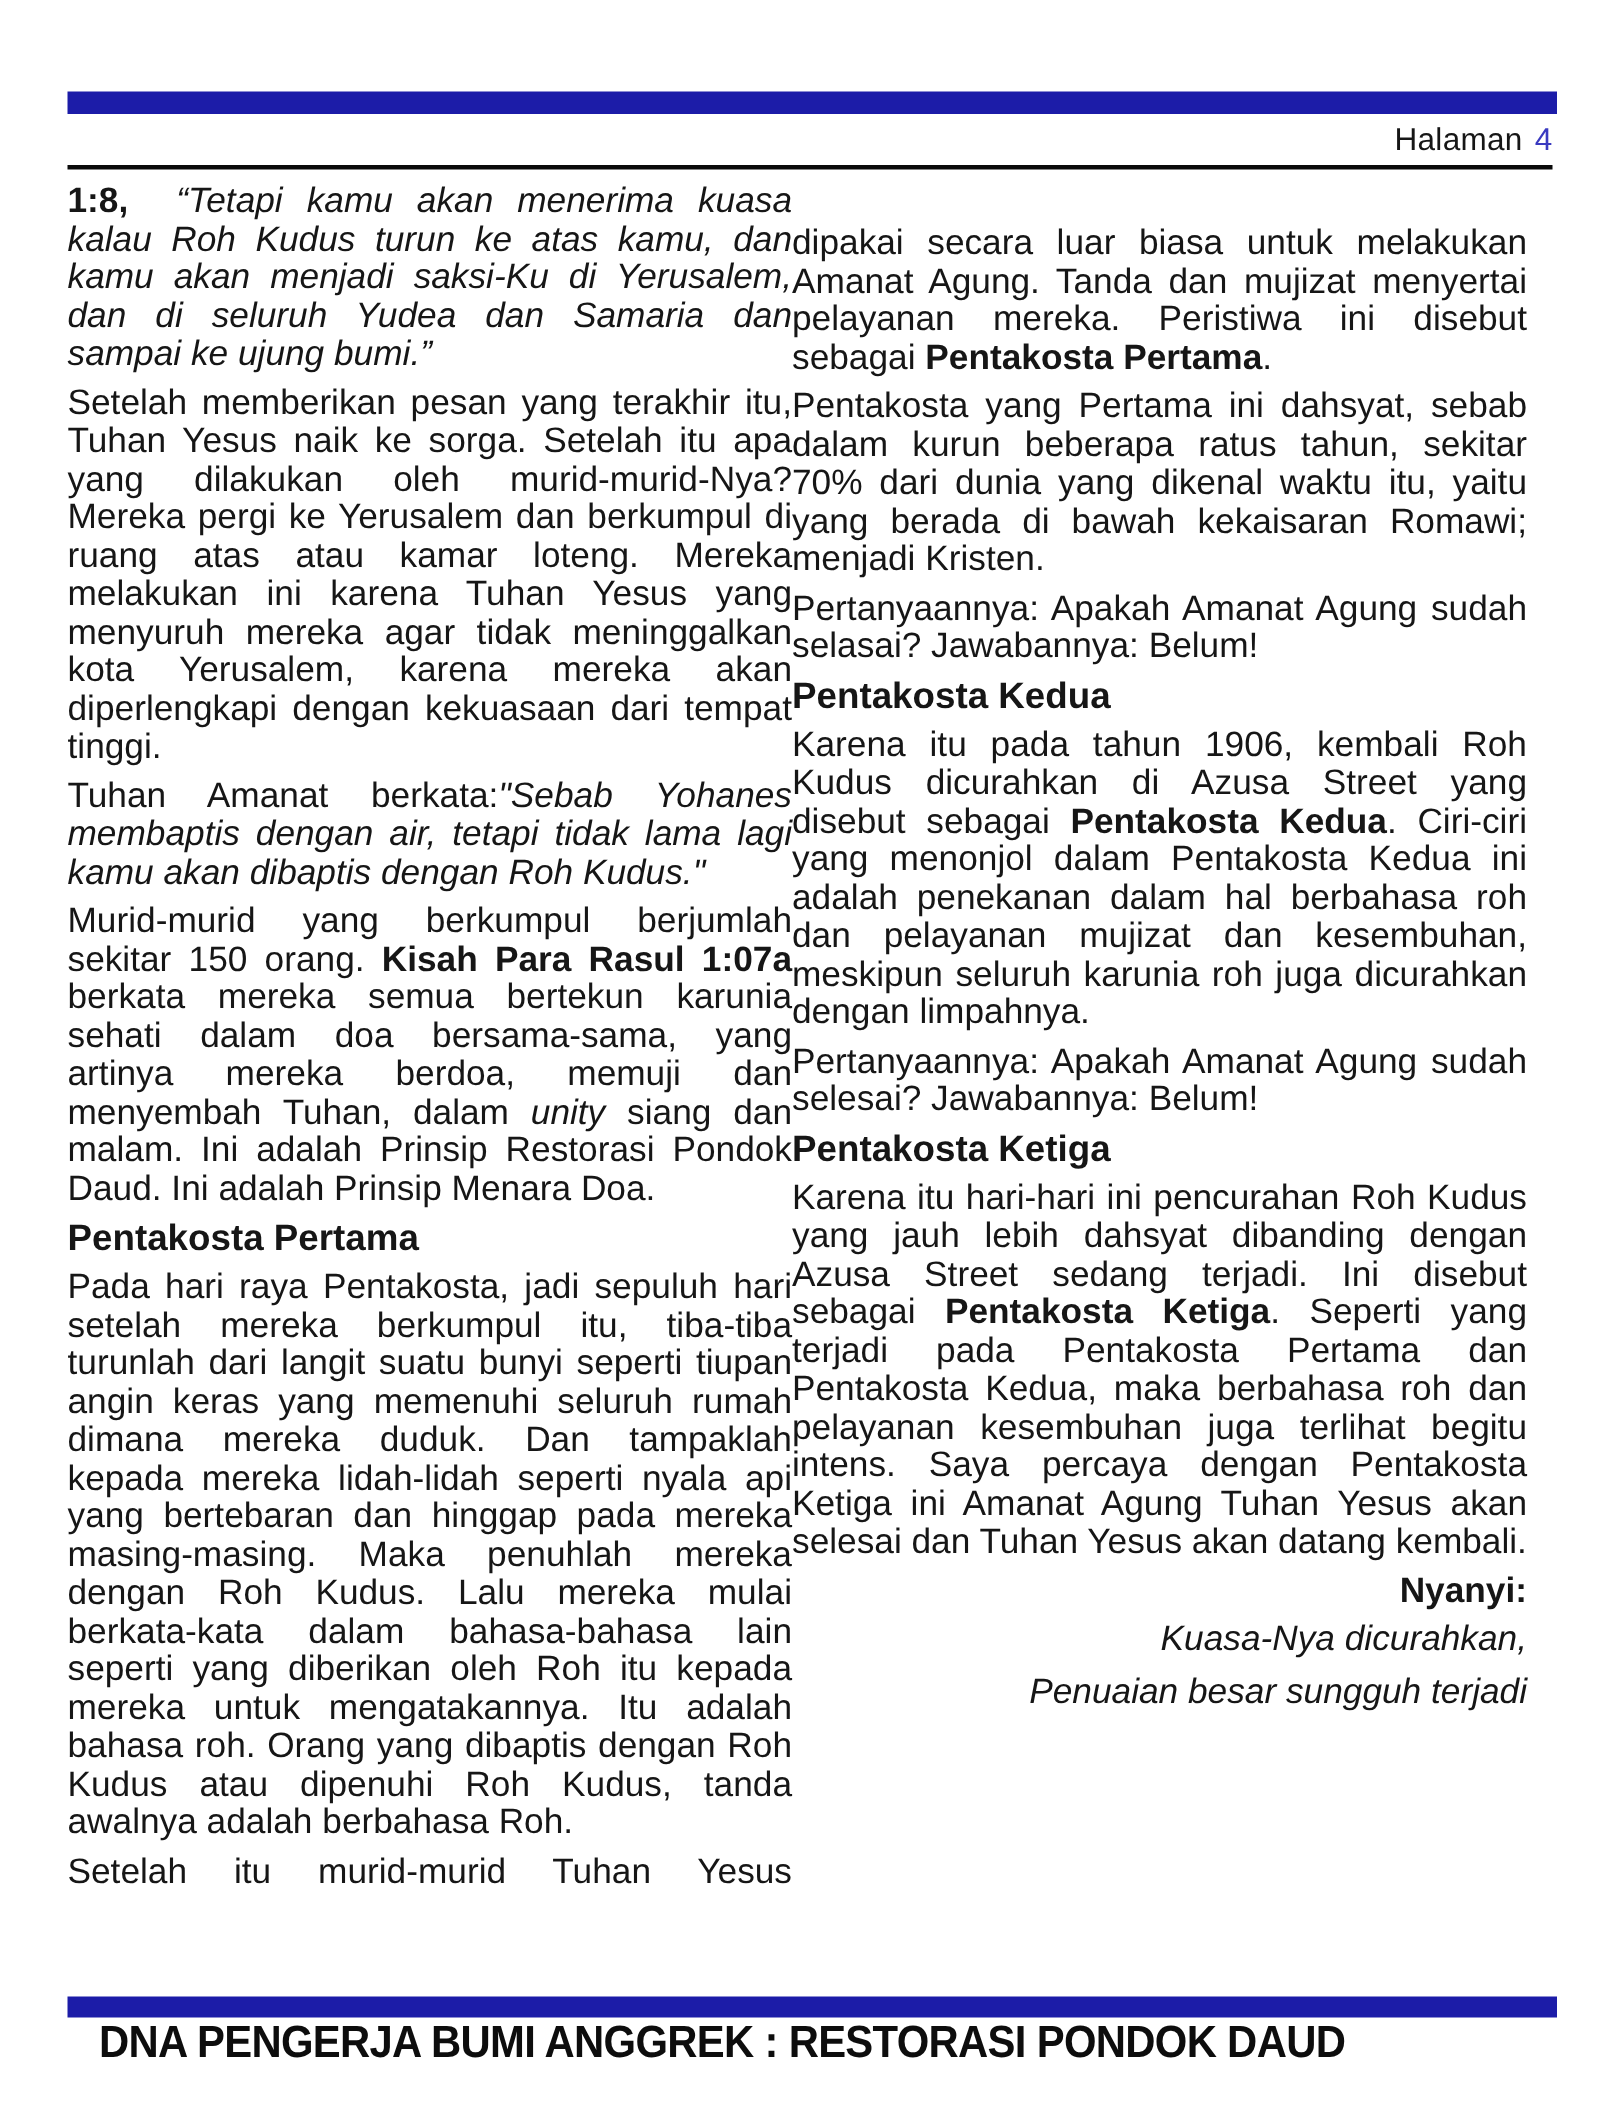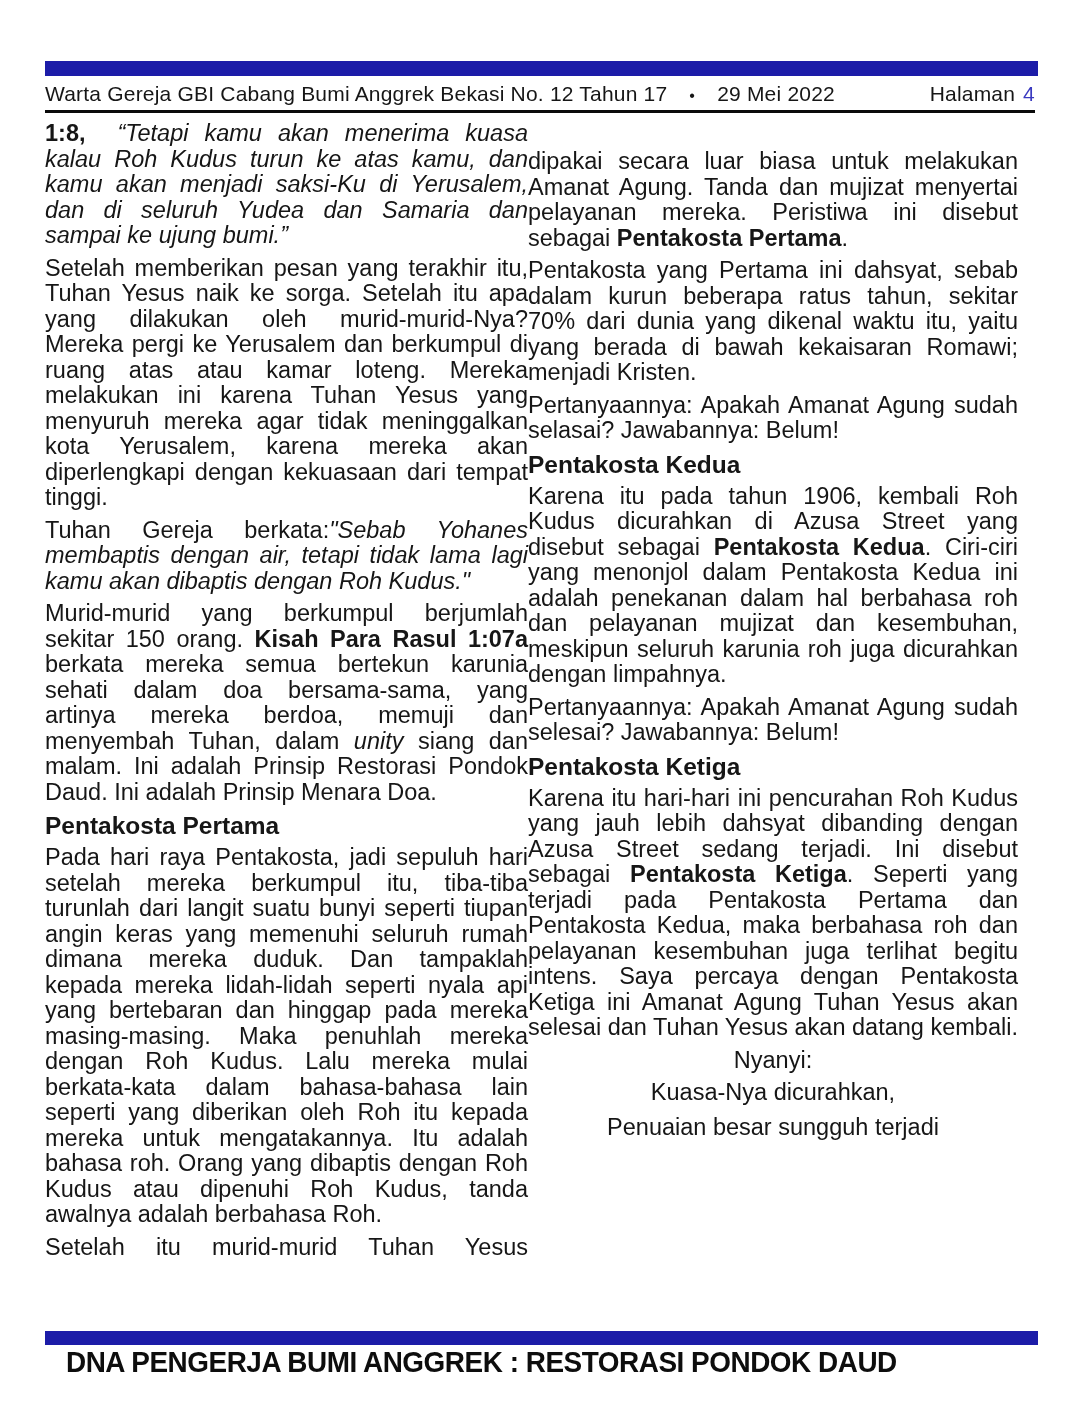--- a/index.html
+++ b/index.html
@@ -36,58 +36,53 @@
   .col-left{width:483px;}
   .col-right{width:490px;margin-top:28px;}
   .col p{margin:0 0 7px 0;}
   .col h3{
     font-size:24.5px;line-height:27px;margin:3px 0 6px 0;
     font-weight:bold;text-align:left;
   }
   .b{font-weight:bold;}
   .i{font-style:italic;}
   .justify-last{text-align-last:justify;}
-  .song p{margin:0 0 9px 0;text-align:center;}
-  .nyanyi{text-align:center;}
+  .song p{margin:0 0 9px 0;text-align:right;font-style:italic;}
+  .nyanyi{text-align:right;font-weight:bold;}
   .footer-bar{
     position:absolute;left:45px;top:1331px;width:993px;height:14px;
     background:#1c1ca8;
   }
   .footer-banner{
     position:absolute;left:66px;top:1345px;
     font-size:30px;font-weight:bold;color:#0d0d0d;
     letter-spacing:-0.5px;white-space:nowrap;
     transform:scaleX(0.93);transform-origin:left center;
   }
 </style>
 </head>
 <body>
 
 <div class="top-bar"></div>
 
 <div class="header-row">
-  <span class="header-left">
-    <span>Warta Gereja GBI Cabang Bumi Anggrek Bekasi No. 12  Tahun 17</span>
-    <span class="header-bullet">•</span>
-    <span>29 Mei 2022</span>
-  </span>
   <span class="header-spacer"></span>
   <span>
     <span>Halaman</span><span class="page-num">4</span>
   </span>
 </div>
 
 <div class="header-rule"></div>
 
 <div class="columns">
 
   <div class="col col-left">
     <p><span class="b">1:8,</span>&nbsp;&nbsp;<span class="i">“Tetapi kamu akan menerima kuasa kalau Roh Kudus turun ke atas kamu, dan kamu akan menjadi saksi-Ku di Yerusalem, dan di seluruh Yudea dan Samaria dan sampai ke ujung bumi.”</span></p>
     <p>Setelah memberikan pesan yang terakhir itu, Tuhan Yesus naik ke sorga. Setelah itu apa yang dilakukan oleh murid-murid-Nya? Mereka pergi ke Yerusalem dan berkumpul di ruang atas atau kamar loteng. Mereka melakukan ini karena Tuhan Yesus yang menyuruh mereka agar tidak meninggalkan kota Yerusalem, karena mereka akan diperlengkapi dengan kekuasaan dari tempat tinggi.</p>
-    <p><span>Tuhan Gereja berkata:</span><span class="i">"Sebab Yohanes membaptis dengan air, tetapi tidak lama lagi kamu akan dibaptis dengan Roh Kudus."</span></p>
+    <p><span>Tuhan Amanat berkata:</span><span class="i">"Sebab Yohanes membaptis dengan air, tetapi tidak lama lagi kamu akan dibaptis dengan Roh Kudus."</span></p>
     <p><span>Murid-murid yang berkumpul berjumlah sekitar 150 orang. </span><span class="b">Kisah Para Rasul 1:07a</span><span> berkata mereka semua bertekun karunia sehati dalam doa bersama-sama, yang artinya mereka berdoa, memuji dan menyembah Tuhan, dalam </span><span class="i">unity</span><span> siang dan malam. Ini adalah Prinsip Restorasi Pondok Daud. Ini adalah Prinsip Menara Doa.</span></p>
     <h3>Pentakosta Pertama</h3>
     <p>Pada hari raya Pentakosta, jadi sepuluh hari setelah mereka berkumpul itu, tiba-tiba turunlah dari langit suatu bunyi seperti tiupan angin keras yang memenuhi seluruh rumah dimana mereka duduk. Dan tampaklah kepada mereka lidah-lidah seperti nyala api yang bertebaran dan hinggap pada mereka masing-masing. Maka penuhlah mereka dengan Roh Kudus. Lalu mereka mulai berkata-kata dalam bahasa-bahasa lain seperti yang diberikan oleh Roh itu kepada mereka untuk mengatakannya. Itu adalah bahasa roh. Orang yang dibaptis dengan Roh Kudus atau dipenuhi Roh Kudus, tanda awalnya adalah berbahasa Roh.</p>
     <p class="justify-last">Setelah itu murid-murid Tuhan Yesus</p>
   </div>
 
   <div class="col col-right">
     <p><span>dipakai secara luar biasa untuk melakukan Amanat Agung. Tanda dan mujizat menyertai pelayanan mereka. Peristiwa ini disebut sebagai </span><span class="b">Pentakosta Pertama</span><span>.</span></p>
     <p>Pentakosta yang Pertama ini dahsyat, sebab dalam kurun beberapa ratus tahun, sekitar 70% dari dunia yang dikenal waktu itu, yaitu yang berada di bawah kekaisaran Romawi; menjadi Kristen.</p>
     <p>Pertanyaannya: Apakah Amanat Agung sudah selasai? Jawabannya: Belum!</p>

